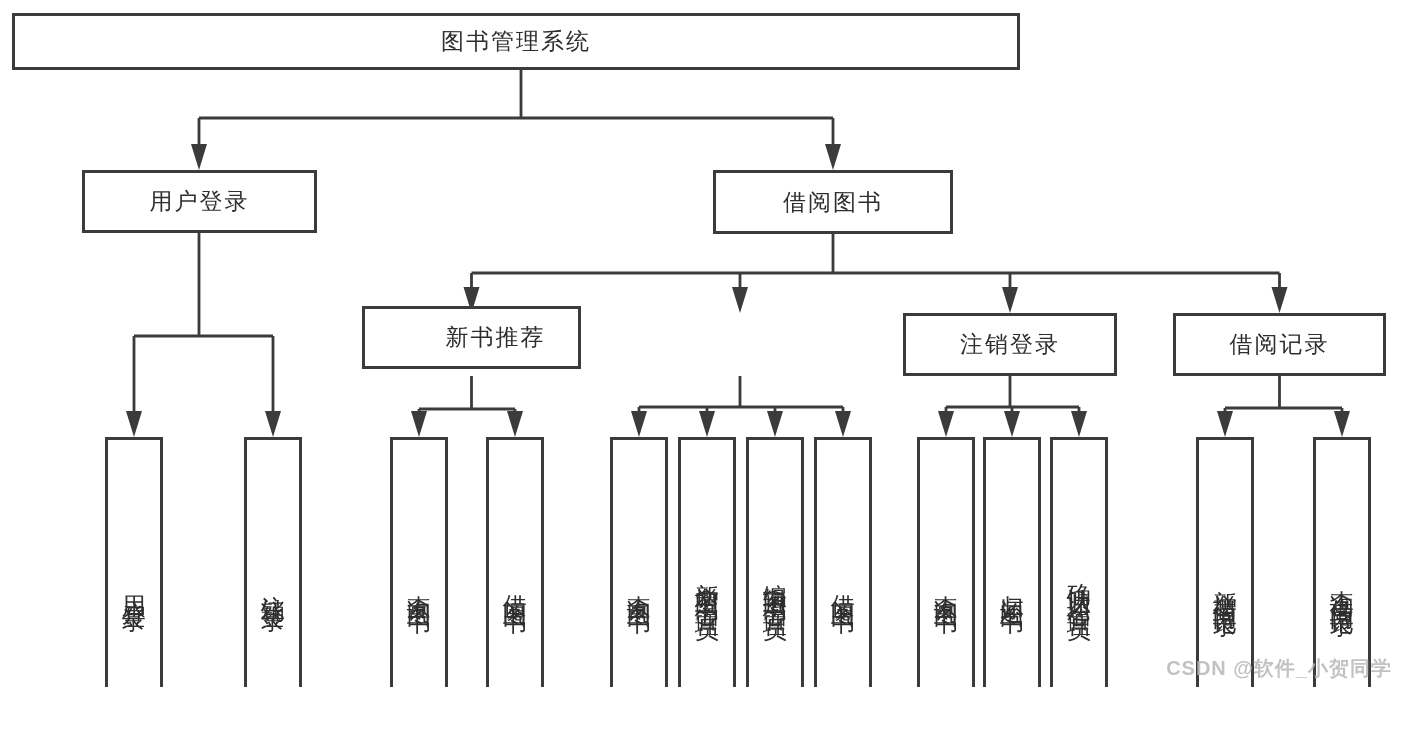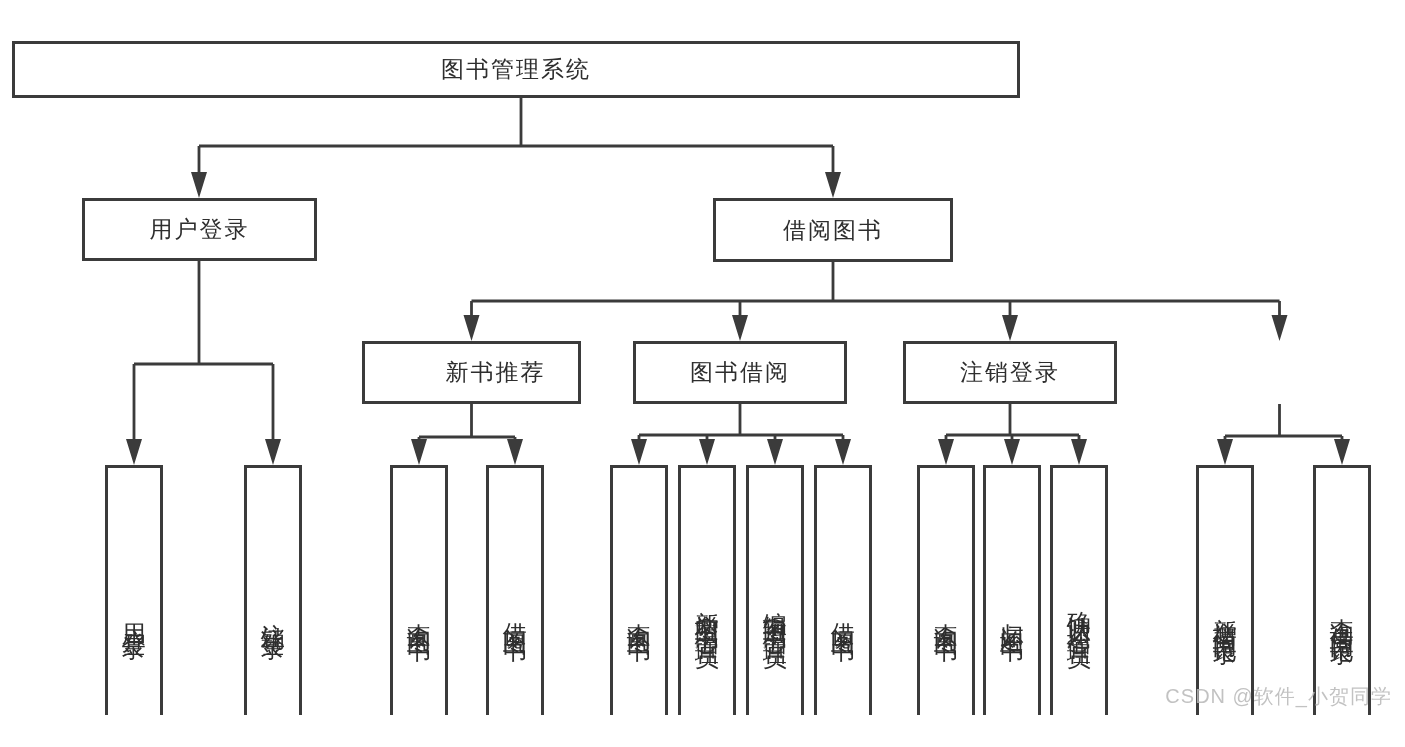--- a/index.html
+++ b/index.html
@@ -1,33 +1,33 @@
 <!DOCTYPE html>
 <html><head>
 <meta charset="utf-8">
 <style>
   html,body{margin:0;padding:0;background:#ffffff;}
   .stage{
     position:relative;width:1405px;height:687px;background:#ffffff;overflow:hidden;
-    font-family:"Liberation Sans","DejaVu Sans",sans-serif;color:#2e2e2e;margin-top:28px;
+    font-family:"Liberation Sans","DejaVu Sans",sans-serif;color:#2e2e2e;
   }
   .connectors{position:absolute;left:0;top:0;z-index:1;}
   .box{
     position:absolute;box-sizing:border-box;border:3px solid #3b3b3b;background:#ffffff;
     display:flex;align-items:center;justify-content:center;z-index:2;
   }
   .hbox{font-size:23px;letter-spacing:2px;white-space:nowrap;}
   .vbox{width:58px;top:437px;height:298px;}
   .vbox .vtext{
     writing-mode:vertical-rl;text-orientation:mixed;
     font-size:24px;letter-spacing:5px;line-height:1.15;white-space:nowrap;
   }
   .watermark{
     position:absolute;right:13px;bottom:5px;z-index:5;
-    font-size:20px;color:#b8b8b8;opacity:.85;letter-spacing:1px;white-space:nowrap;
+    font-size:20px;color:#b8b8b8;opacity:.85;letter-spacing:1px;white-space:nowrap;font-weight:bold;
   }
 </style>
 </head>
 <body>
 
 <div class="stage">
 
   <svg class="connectors" width="1405" height="747" viewBox="0 0 1405 747" aria-hidden="true">
 
     <path d="M521 70 V118 M199 118 H833 M199 118 V150 M833 118 V150
@@ -54,28 +54,28 @@
     <span>图书管理系统</span>
   </div>
 
   <div class="box hbox" style="left:82px;top:170px;width:235px;height:63px;">
     <span>用户登录</span>
   </div>
   <div class="box hbox" style="left:713px;top:170px;width:240px;height:64px;">
     <span>借阅图书</span>
   </div>
 
-  <div class="box hbox" style="left:362px;top:313px;width:219px;height:63px;padding-left:48px;">
+  <div class="box hbox" style="left:362px;top:306px;width:219px;height:63px;padding-left:48px;">
     <span>新书推荐</span>
-  </div>
-  <div class="box hbox" style="left:633px;top:313px;width:214px;height:63px;">
-    <span>图书借阅</span>
   </div>
   <div class="box hbox" style="left:903px;top:313px;width:214px;height:63px;">
     <span>注销登录</span>
+  </div>
+  <div class="box hbox" style="left:1173px;top:313px;width:213px;height:63px;">
+    <span>借阅记录</span>
   </div>
 
   <div class="box vbox" style="left:105px;">
     <span class="vtext">用户登录</span>
   </div>
   <div class="box vbox" style="left:244px;">
     <span class="vtext">注销登录</span>
   </div>
 
   <div class="box vbox" style="left:390px;">

